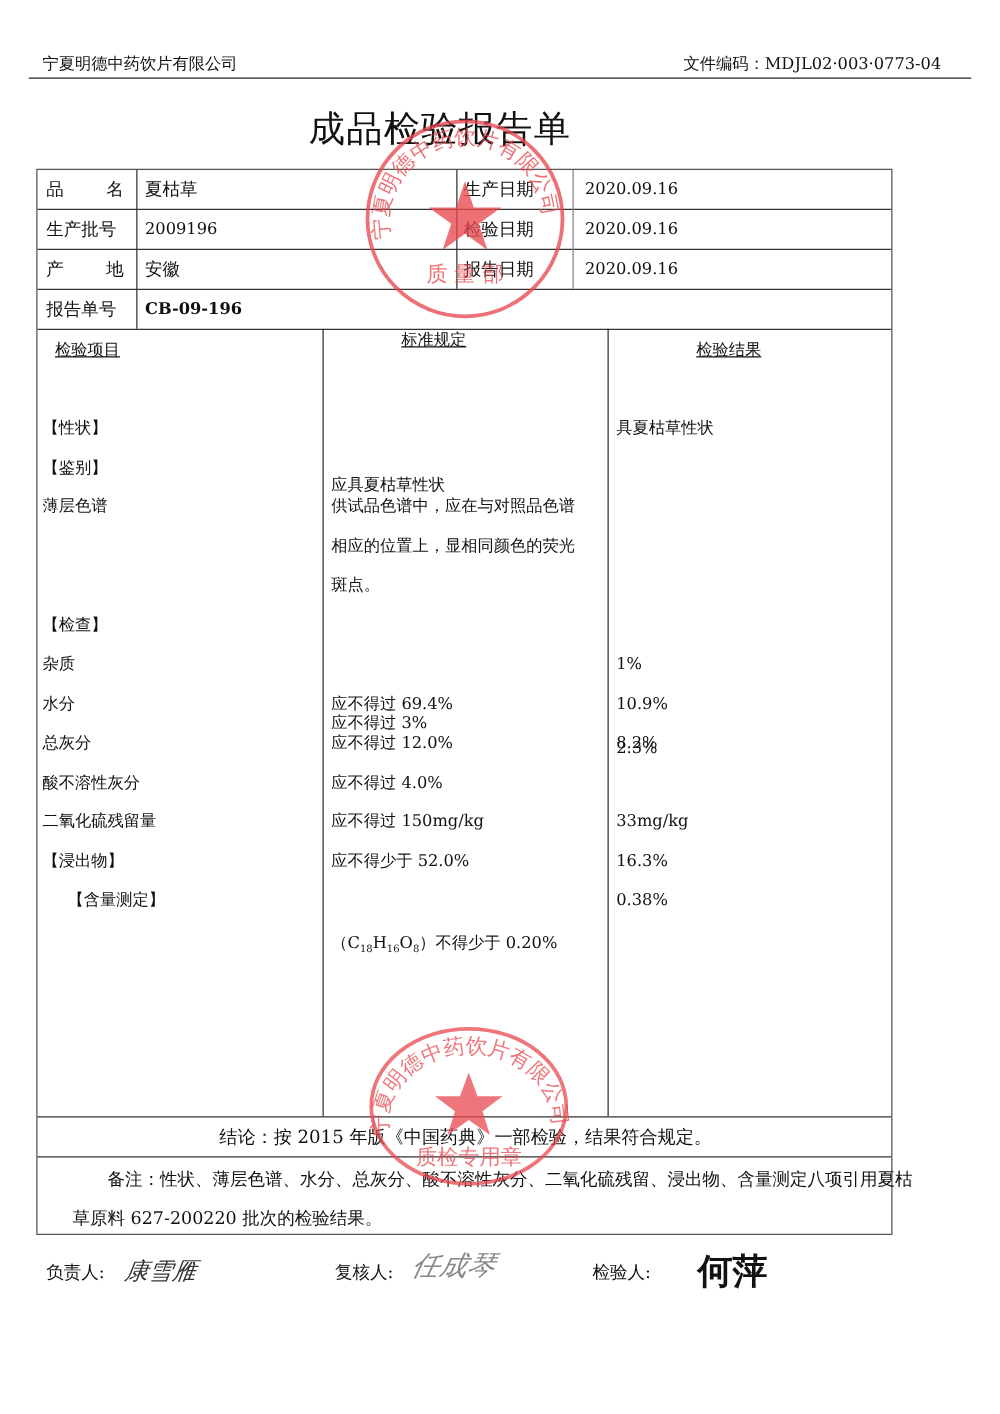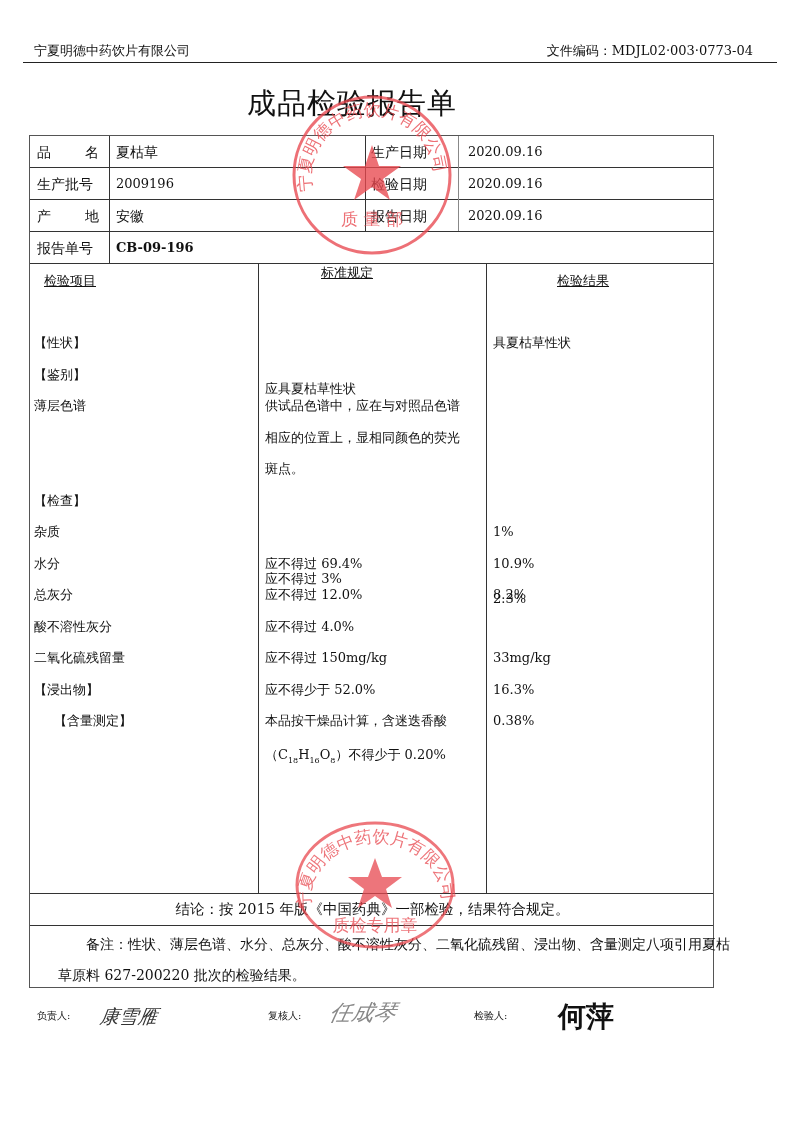--- a/index.html
+++ b/index.html
@@ -14,21 +14,21 @@
     .tbl { left: 29px; top: 135px; width: 685px; height: 853px;
       border: 1.5px solid #555; box-sizing: border-box; }
     .hline { position: absolute; height: 0; border-top: 1px solid #333; }
     .vline { position: absolute; width: 0; border-left: 1px solid #333; }
     .cell { position: absolute; font-size: 14px; line-height: 32px; white-space: nowrap; }
     .lbl-spread { display: flex; justify-content: space-between; width: 62px; }
     .body-txt { position: absolute; font-size: 13px; line-height: 31.5px; white-space: pre-line; }
     .u { text-decoration: underline; }
     .concl { position: absolute; left: 0; width: 685px; text-align: center; font-size: 14.5px; }
     .remark { position: absolute; left: 4px; width: 676px; font-size: 14px; line-height: 31px; text-indent: 28px; margin-left: 24px; }
-    .sig-label { font-size: 10px; top: 1009px; }
+    .sig-label { font-size: 14px; top: 1009px; }
     .sig { font-family: "DejaVu Sans", sans-serif; }
     .stamp { position: absolute; pointer-events: none; }
     sub { font-size: 8px; }
   </style>
 </head>
 <body>
 
 <div class="abs hdr-left">宁夏明德中药饮片有限公司</div>
 <div class="abs hdr-right">文件编码：MDJL02·003·0773-04</div>
 <div class="abs hdr-rule"></div>
@@ -112,21 +112,20 @@
 
   <div class="body-txt" style="left:4px;top:506px;">二氧化硫残留量</div>
   <div class="body-txt" style="left:235px;top:506px;">应不得过 150mg/kg</div>
   <div class="body-txt" style="left:463px;top:506px;">33mg/kg</div>
 
   <div class="body-txt" style="left:4px;top:538px;">【浸出物】</div>
   <div class="body-txt" style="left:235px;top:538px;">应不得少于 52.0%</div>
   <div class="body-txt" style="left:463px;top:538px;">16.3%</div>
 
   <div class="body-txt" style="left:4px;top:569px;margin-left:20px;">【含量测定】</div>
-  <div class="body-txt" style="left:235px;top:569px;">本品按干燥品计算，含迷迭香酸</div>
   <div class="body-txt" style="left:463px;top:569px;">0.38%</div>
   <div class="body-txt" style="left:235px;top:603px;"><span>（C</span><sub>18</sub><span>H</span><sub>16</sub><span>O</span><sub>8</sub><span>）不得少于 0.20%</span></div>
 
   <div class="hline" style="left:0;top:757px;width:683px;"></div>
   <div class="concl" style="top:764px;">结论：按 2015 年版《中国药典》一部检验，结果符合规定。</div>
   <div class="hline" style="left:0;top:789px;width:683px;"></div>
   <div class="remark" style="top:793px;">备注：性状、薄层色谱、水分、总灰分、酸不溶性灰分、二氧化硫残留、浸出物、含量测定八项引用夏枯草原料 627-200220 批次的检验结果。</div>
 </div>
 
 <div class="abs sig-label" style="left:37px;">负责人:</div>

